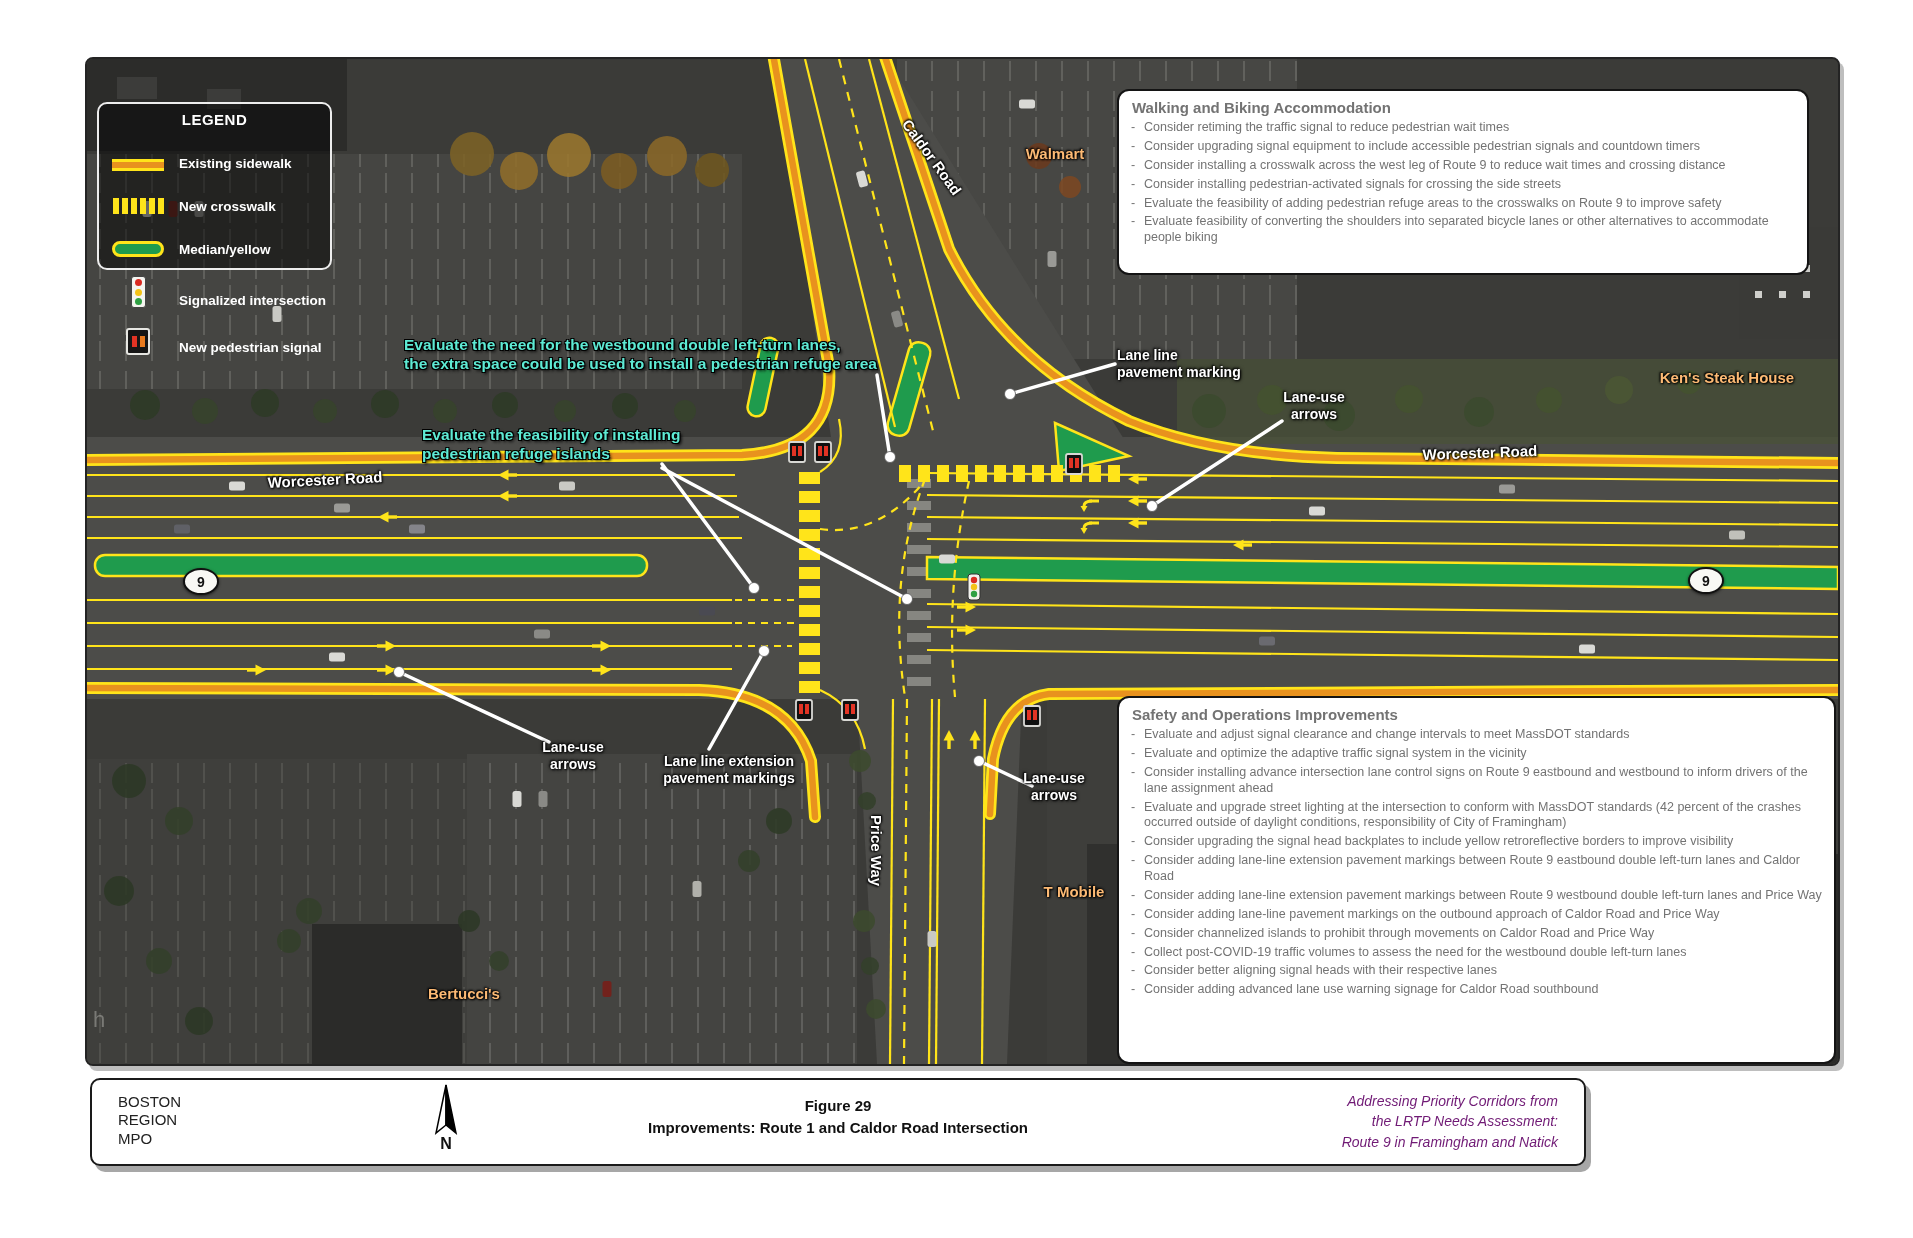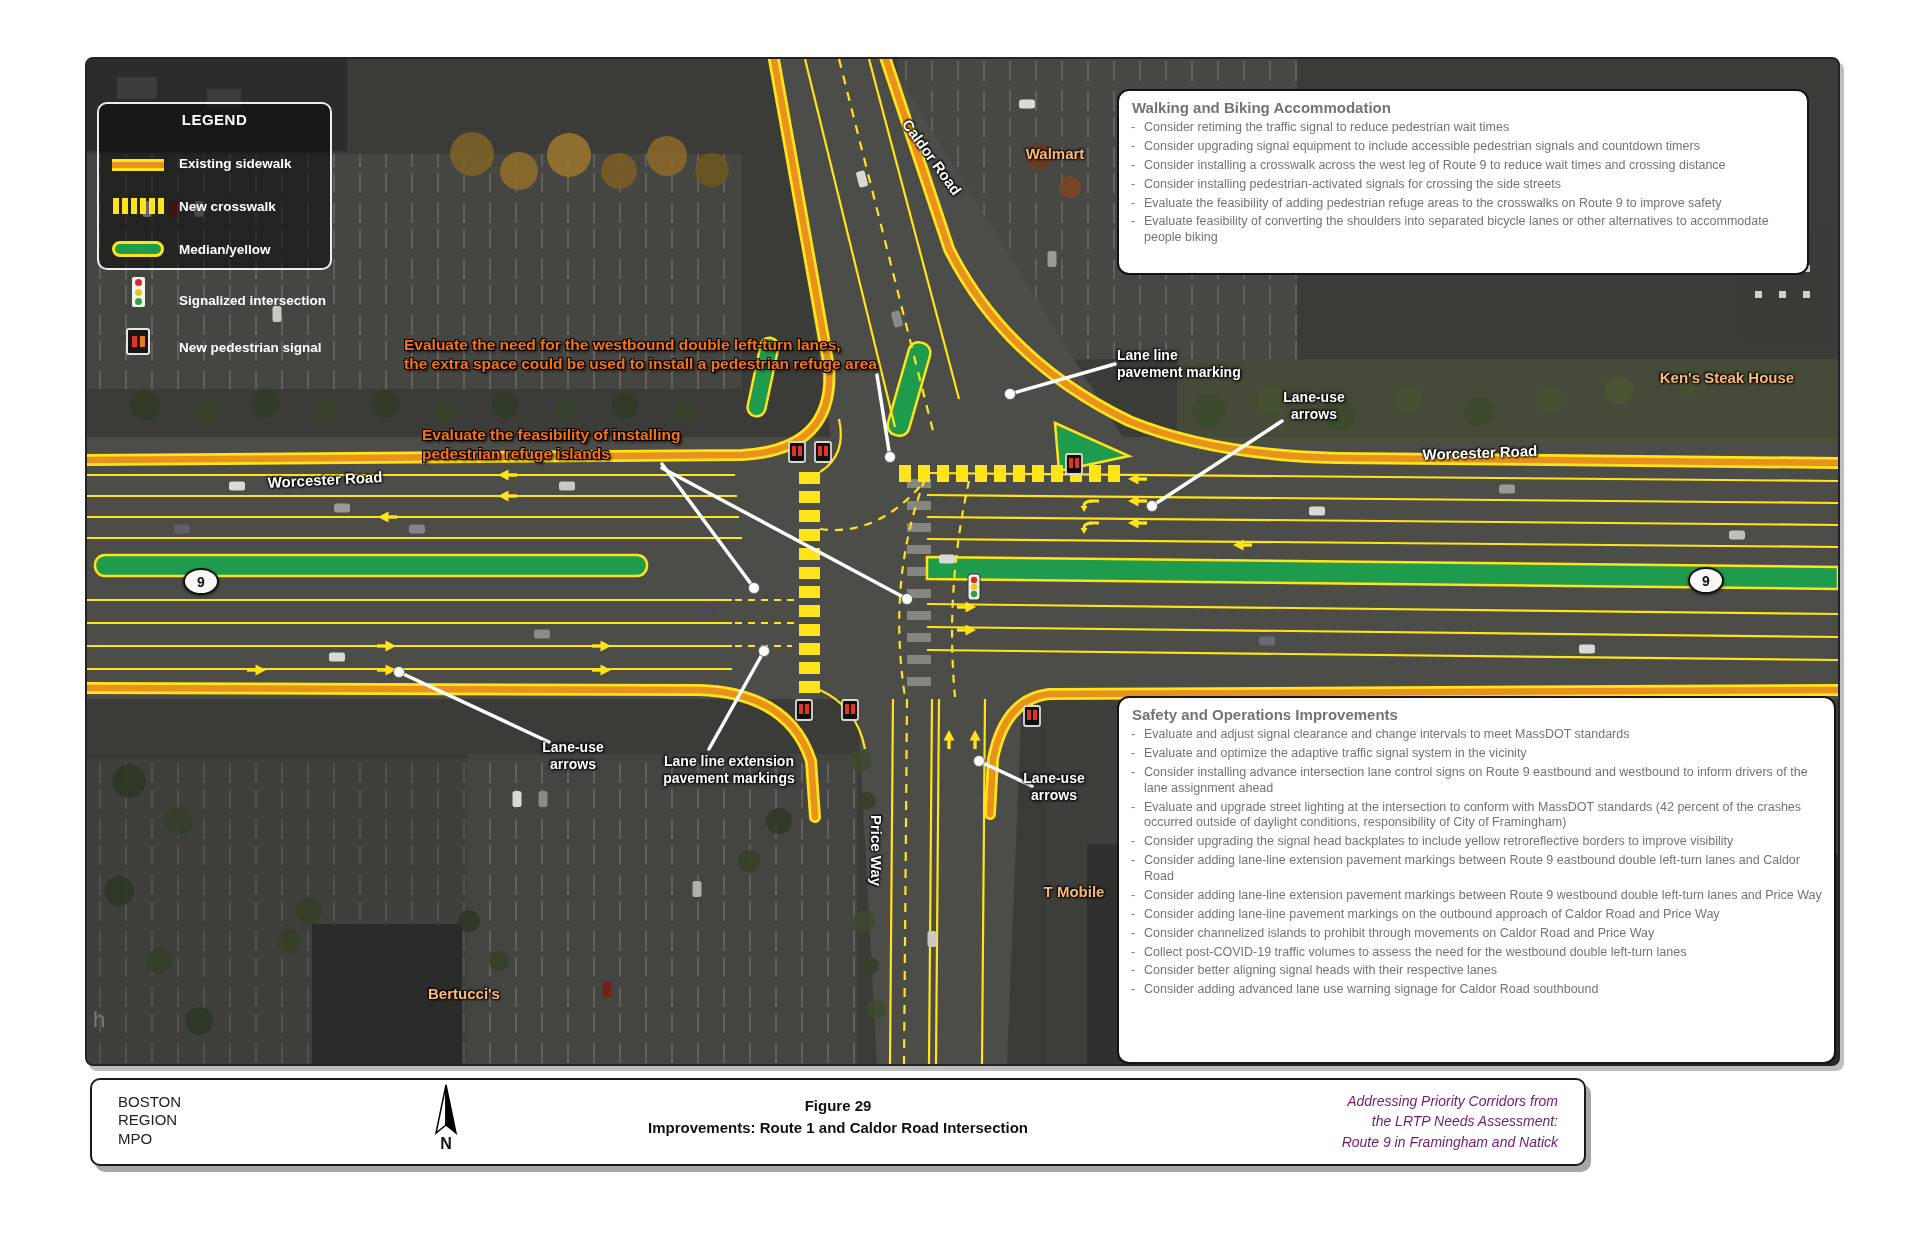--- a/index.html
+++ b/index.html
@@ -39,21 +39,21 @@
   .bullet .dash{flex:0 0 8px;text-align:center;}
   .box.walking{left:1030px;top:30px;width:692px;height:186px;}
   .box.safety{left:1030px;top:637px;width:719px;height:368px;}
 
   
   .mlbl{position:absolute;font-weight:bold;white-space:pre-line;}
   .lw{color:#ffffff;font-size:15px;
       text-shadow:0 0 3px #000,1px 1px 2px #000,-1px -1px 2px #000;}
   .ly{color:#fdba74;font-size:15px;
       text-shadow:0 0 3px #000,1px 1px 2px #000,-1px -1px 2px #000;}
-  .anno{color:#f97316;font-size:15.5px;line-height:1.25;
+  .anno{color:#5eead4;font-size:15.5px;line-height:1.25;
         text-shadow:1px 1px 0 #000,-1px -1px 0 #000,1px -1px 0 #000,-1px 1px 0 #000,2px 2px 3px #000;}
   .callout{color:#fff;font-size:14px;line-height:1.2;
            text-shadow:1px 1px 2px #000,-1px -1px 2px #000,0 0 4px #000;}
   .ctr{text-align:center;}
   .shield{position:absolute;width:32px;height:23px;background:#f8f8f4;border:2px solid #111;
           border-radius:50%;display:flex;align-items:center;justify-content:center;
           font-size:14px;font-weight:bold;color:#111;box-shadow:0 1px 3px rgba(0,0,0,.6);}
   .vert{writing-mode:vertical-rl;}
 
   

